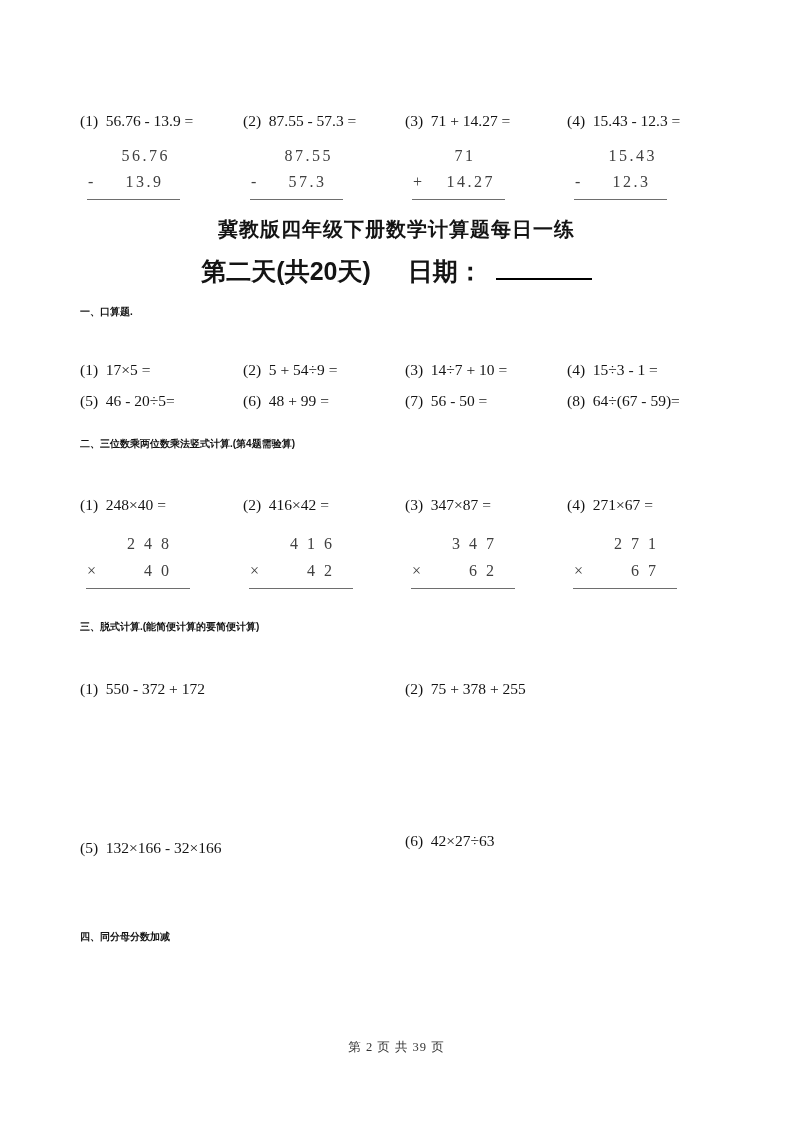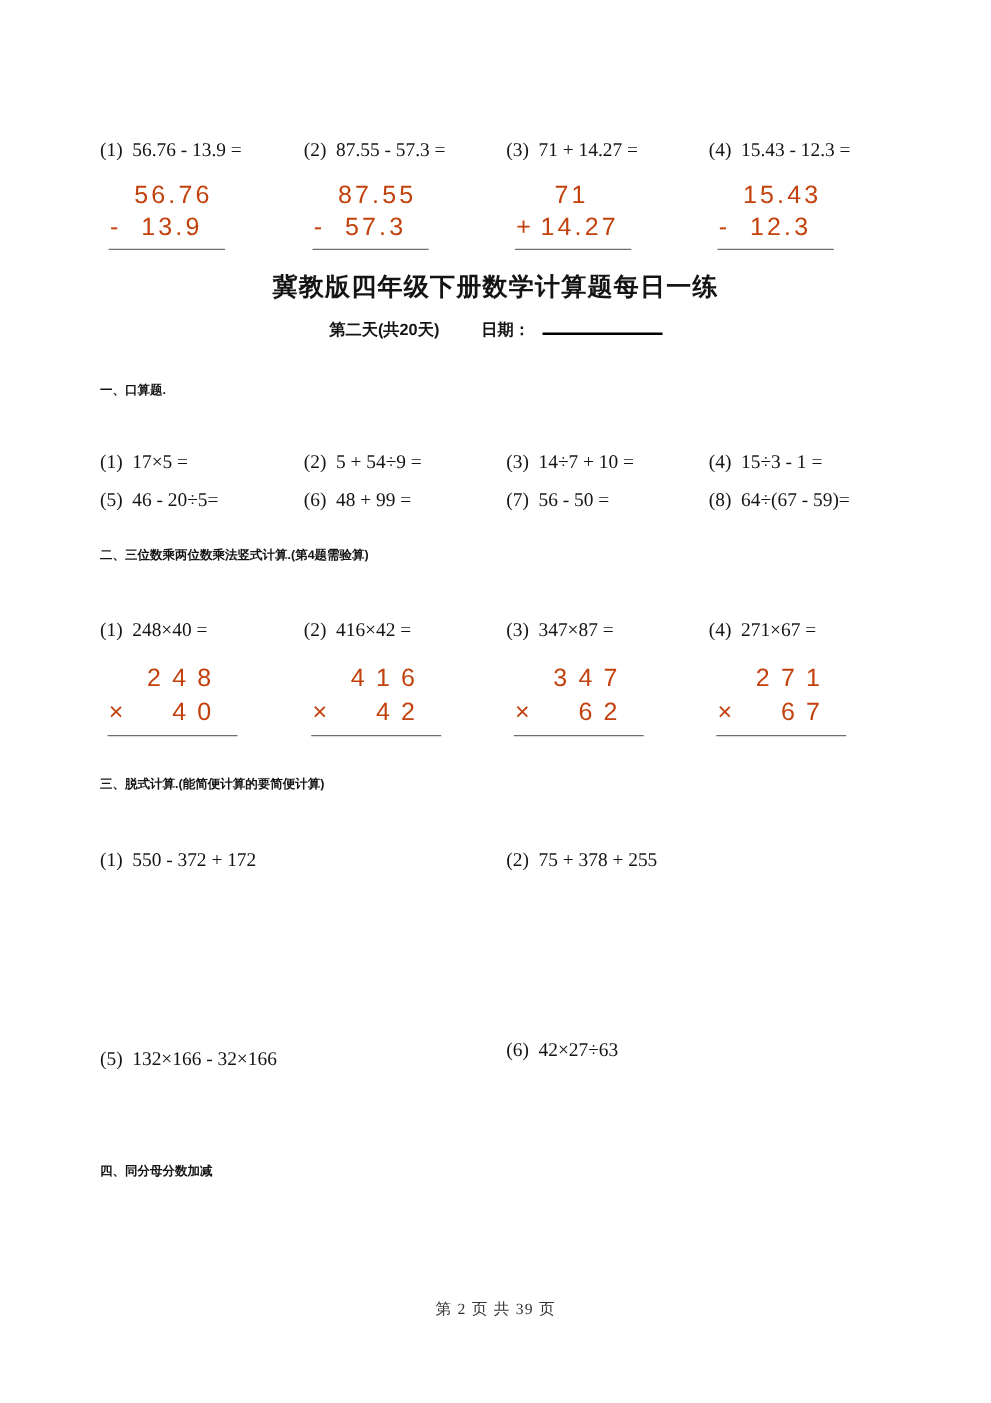--- a/index.html
+++ b/index.html
@@ -7,37 +7,37 @@
        font-family:"Liberation Serif",serif;color:#141414;}
   .page{position:absolute;inset:0;background:#fff;}
 
   .expr{font-size:15.5px;white-space:pre;}
 
   
   .row4{position:absolute;left:80px;width:660px;display:grid;
         grid-template-columns:163px 162px 162px 1fr;}
 
   
-  .vcalc{font-family:Liberation Sans, sans-serif;font-size:20px;
-         border-bottom:1.6px solid #6e6e6e;padding-bottom:4px;color:#c2410c;}
+  .vcalc{font-family:Liberation Serif, serif;font-size:16px;
+         border-bottom:1.6px solid #6e6e6e;padding-bottom:4px;color:#404040;}
   .vc-line1{text-align:right;}
   .vc-line2{display:flex;justify-content:space-between;align-items:baseline;}
   .vc-op{padding-left:1px;}
   .vc-num{text-align:right;}
   .vc-dec{width:93px;margin:13px 0 0 7px;line-height:26px;letter-spacing:2.5px;}
   .vc-dec .vc-line1,.vc-dec .vc-num{padding-right:10px;}
   .vc-mul{width:104px;margin:16px 0 0 6px;line-height:27px;letter-spacing:9px;}
   .vc-mul .vc-line1,.vc-mul .vc-num{padding-right:12px;}
 
   .doc-title{position:absolute;top:216px;left:0;width:100%;text-align:center;
              font-family:"Liberation Sans",sans-serif;font-weight:bold;
              font-size:20px;letter-spacing:1px;}
   .doc-subtitle{position:absolute;top:255px;left:0;width:100%;text-align:center;
                 font-family:"Liberation Sans",sans-serif;font-weight:bold;
-                font-size:13px;}
+                font-size:25px;}
   .date-label{margin-left:30px;}
   .date-line{display:inline-block;width:96px;height:2px;background:#000;
              vertical-align:baseline;margin-left:6px;}
 
   .sec-h{position:absolute;left:80px;font-family:"Liberation Sans",sans-serif;
          font-weight:bold;font-size:10px;white-space:pre;}
   #h-oral{top:305px;}
   #h-mult{top:437px;}
   #h-step{top:620px;}
   #h-frac{top:930px;}

